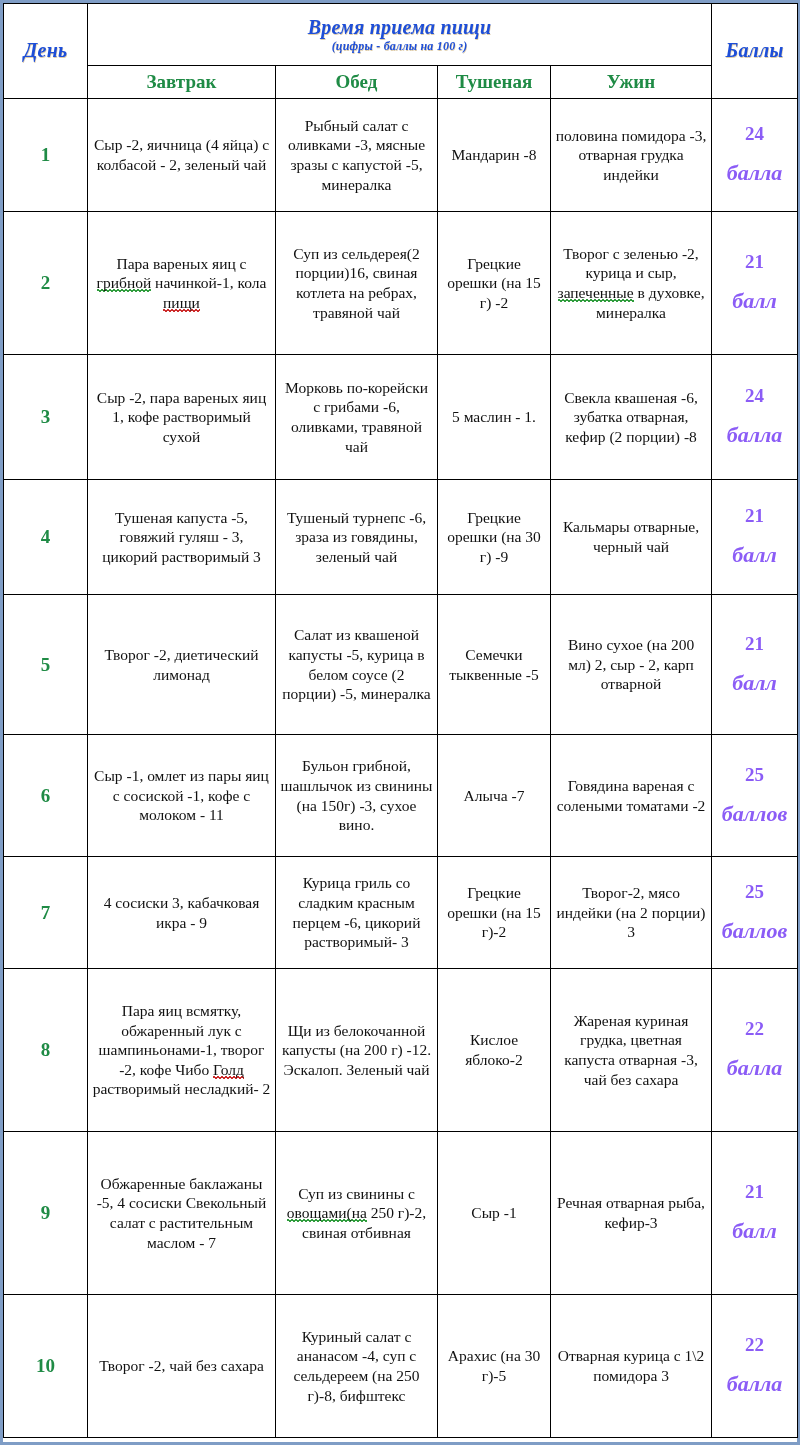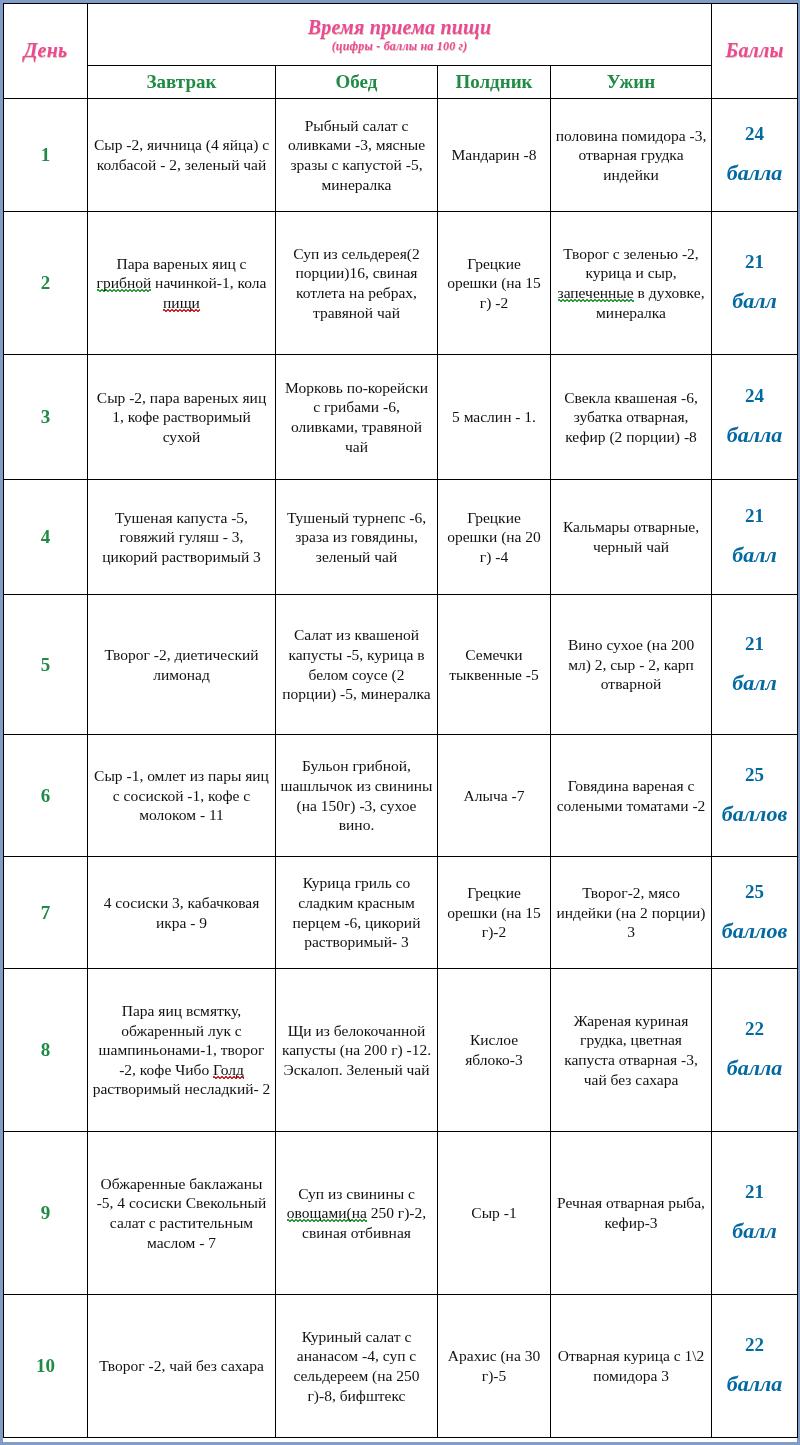--- a/index.html
+++ b/index.html
@@ -41,21 +41,21 @@
   
   col.c-day    { width: 84px;  }
   col.c-break  { width: 188px; }
   col.c-lunch  { width: 162px; }
   col.c-snack  { width: 113px; }
   col.c-dinner { width: 161px; }
   col.c-score  { width: 86px;  }
 
   
   .hdr-gold {
-    color: #ec4899;
+    color: #1d4ed8;
     font-weight: bold;
     font-style: italic;
     font-size: 20px;
     line-height: 1.18;
     letter-spacing: .2px;
     text-shadow: 0.5px 0.5px 0 rgba(160,110,10,.35);
   }
   .hdr-gold .sub {
     display: block;
     font-size: 12px;
@@ -75,21 +75,21 @@
     font-size: 15.5px;
     line-height: 1.26;
     color: #111111;
   }
   td.daynum {
     color: #1f8b45;
     font-weight: bold;
     font-size: 19px;
   }
   td.score {
-    color: #0369a1;
+    color: #8b5cf6;
     font-weight: bold;
     font-size: 19px;
     line-height: 1.9;
   }
   td.score .num { display: block; }
   td.score .word { display: block; font-size: 22px; font-style: italic; }
 
   
   .sp-red,
   .sp-green {
@@ -131,21 +131,21 @@
         <th rowspan="2" class="hdr-gold">День</th>
         <th colspan="4" class="hdr-gold">
           <span>Время приема пищи</span>
           <span class="sub">(цифры - баллы на 100 г)</span>
         </th>
         <th rowspan="2" class="hdr-gold">Баллы</th>
       </tr>
       <tr class="row-meal-head">
         <th class="hdr-green">Завтрак</th>
         <th class="hdr-green">Обед</th>
-        <th class="hdr-green">Полдник</th>
+        <th class="hdr-green">Тушеная</th>
         <th class="hdr-green">Ужин</th>
       </tr>
     </thead>
     <tbody>
 
       <tr style="height:113px">
         <td class="daynum">1</td>
         <td class="meal">Сыр -2, яичница (4 яйца) с колбасой - 2, зеленый чай</td>
         <td class="meal">Рыбный салат с оливками -3, мясные зразы с капустой -5, минералка</td>
         <td class="meal">Мандарин -8</td>
@@ -177,21 +177,21 @@
         <td class="score">
           <span class="num">24</span>
           <span class="word">балла</span>
         </td>
       </tr>
 
       <tr style="height:115px">
         <td class="daynum">4</td>
         <td class="meal">Тушеная капуста -5, говяжий гуляш - 3, цикорий растворимый 3</td>
         <td class="meal">Тушеный турнепс -6, зраза из говядины, зеленый чай</td>
-        <td class="meal">Грецкие орешки (на 20 г) -4</td>
+        <td class="meal">Грецкие орешки (на 30 г) -9</td>
         <td class="meal">Кальмары отварные, черный чай</td>
         <td class="score">
           <span class="num">21</span>
           <span class="word">балл</span>
         </td>
       </tr>
 
       <tr style="height:140px">
         <td class="daynum">5</td>
         <td class="meal">Творог -2, диетический лимонад</td>
@@ -225,21 +225,21 @@
         <td class="score">
           <span class="num">25</span>
           <span class="word">баллов</span>
         </td>
       </tr>
 
       <tr style="height:163px">
         <td class="daynum">8</td>
         <td class="meal"><span>Пара яиц всмятку, обжаренный лук с шампиньонами-1, творог -2, кофе Чибо </span><span class="sp-red">Голд</span><span> растворимый несладкий- 2</span></td>
         <td class="meal">Щи из белокочанной капусты (на 200 г) -12. Эскалоп. Зеленый чай</td>
-        <td class="meal">Кислое яблоко-3</td>
+        <td class="meal">Кислое яблоко-2</td>
         <td class="meal">Жареная куриная грудка, цветная капуста отварная -3, чай без сахара</td>
         <td class="score">
           <span class="num">22</span>
           <span class="word">балла</span>
         </td>
       </tr>
 
       <tr style="height:163px">
         <td class="daynum">9</td>
         <td class="meal">Обжаренные баклажаны -5, 4 сосиски Свекольный салат с растительным маслом - 7</td>

